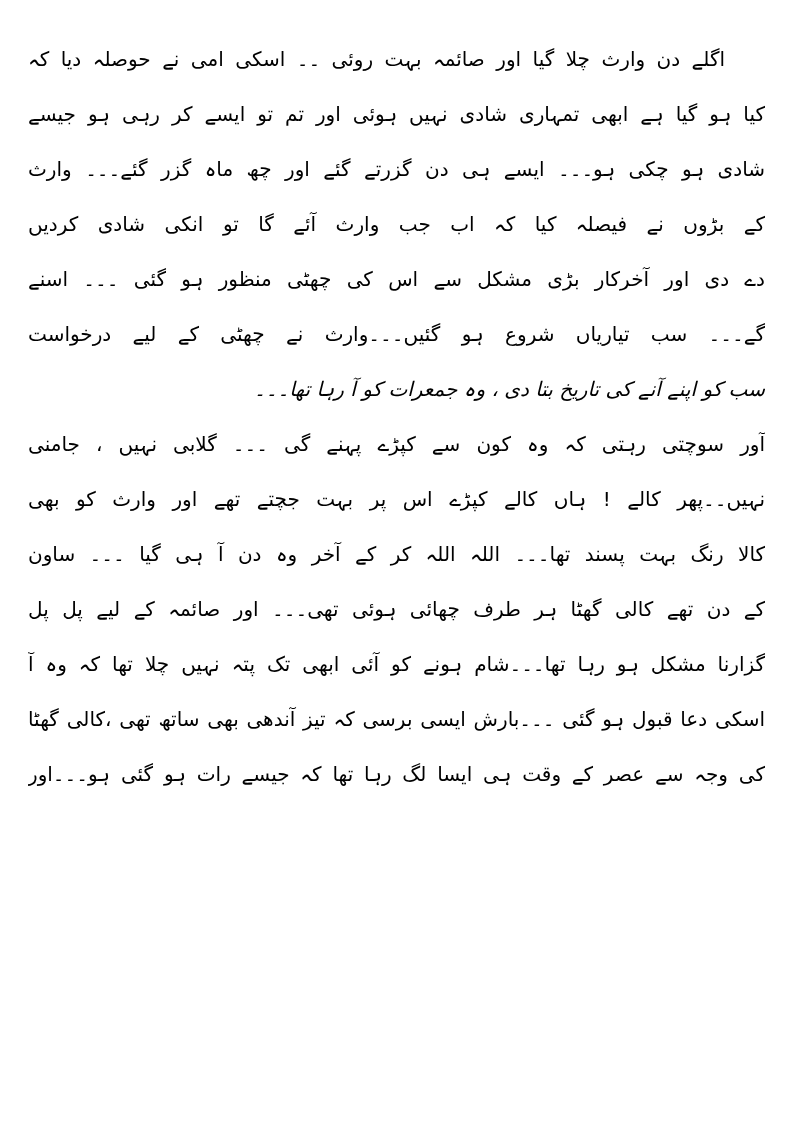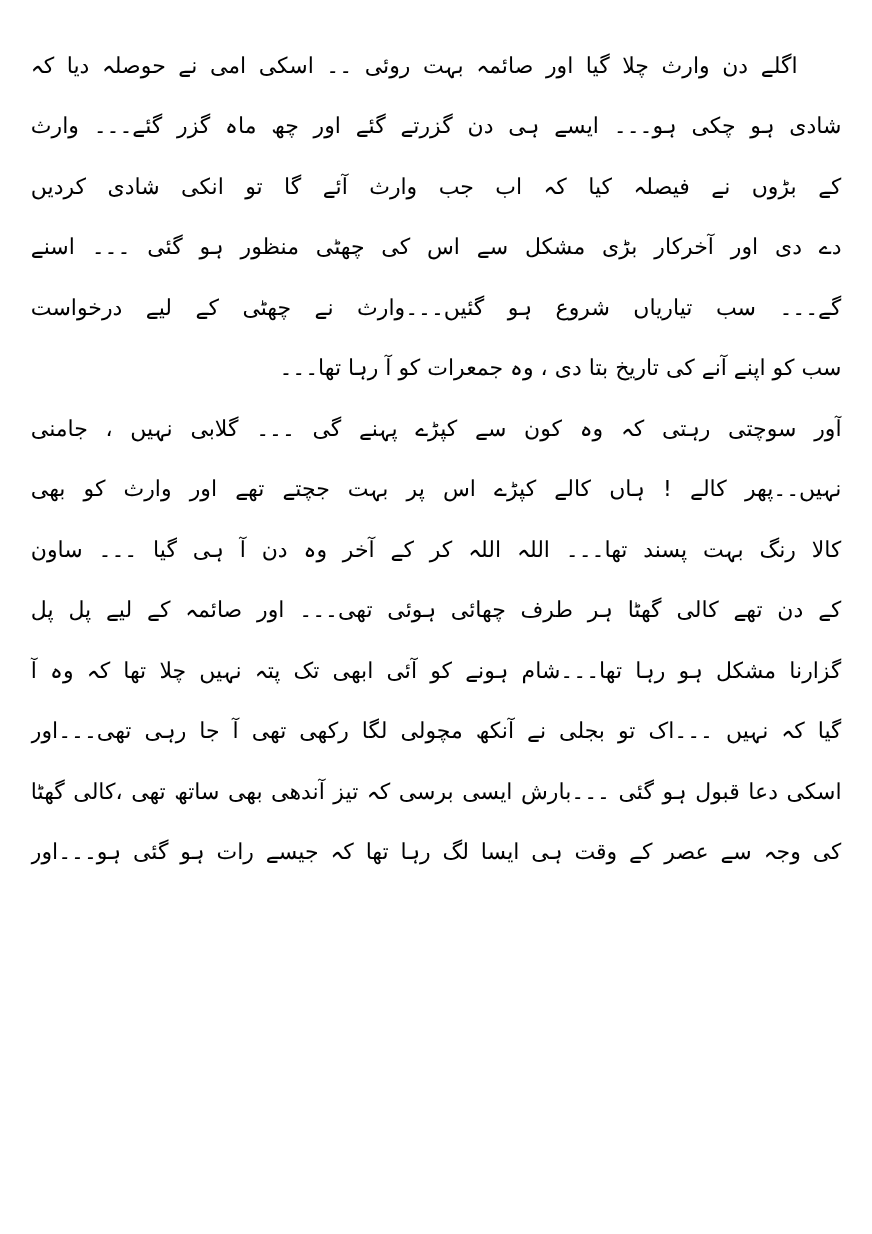--- a/index.html
+++ b/index.html
@@ -30,35 +30,36 @@
     text-align: justify;
     text-align-last: justify;
     overflow: hidden;
     white-space: normal;
   }
   .line.indent {
     padding-right: 40px;
   }
   .line.para-end {
     text-align-last: right;
+    font-style: italic;
   }
 </style>
 </head>
 <body>
 
 <div class="page">
   <div class="text-block">
     <div class="line indent">اگلے دن وارث چلا گیا اور صائمہ بہت روئی ۔۔ اسکی امی نے حوصلہ دیا کہ</div>
+    <div class="line">کیا ہو گیا ہے ابھی تمہاری شادی نہیں ہوئی اور تم تو ایسے کر رہی ہو جیسے</div>
     <div class="line">شادی ہو چکی ہو۔۔۔ ایسے ہی دن گزرتے گئے اور چھ ماہ گزر گئے۔۔۔ وارث</div>
     <div class="line">کے بڑوں نے فیصلہ کیا کہ اب جب وارث آئے گا تو انکی شادی کردیں</div>
     <div class="line">دے دی اور آخرکار بڑی مشکل سے اس کی چھٹی منظور ہو گئی ۔۔۔ اسنے</div>
     <div class="line">گے۔۔۔ سب تیاریاں شروع ہو گئیں۔۔۔وارث نے چھٹی کے لیے درخواست</div>
     <div class="line para-end">سب کو اپنے آنے کی تاریخ بتا دی ، وہ جمعرات کو آ رہا تھا۔۔۔</div>
     <div class="line">آور سوچتی رہتی کہ وہ کون سے کپڑے پہنے گی ۔۔۔ گلابی نہیں ، جامنی</div>
     <div class="line">نہیں۔۔پھر کالے ! ہاں کالے کپڑے اس پر بہت جچتے تھے اور وارث کو بھی</div>
     <div class="line">کالا رنگ بہت پسند تھا۔۔۔ اللہ اللہ کر کے آخر وہ دن آ ہی گیا ۔۔۔ ساون</div>
     <div class="line">کے دن تھے کالی گھٹا ہر طرف چھائی ہوئی تھی۔۔۔ اور صائمہ کے لیے پل پل</div>
     <div class="line">گزارنا مشکل ہو رہا تھا۔۔۔شام ہونے کو آئی ابھی تک پتہ نہیں چلا تھا کہ وہ آ</div>
-    <div class="line">گیا کہ نہیں ۔۔۔اک تو بجلی نے آنکھ مچولی لگا رکھی تھی آ جا رہی تھی۔۔۔اور</div>
     <div class="line">اسکی دعا قبول ہو گئی ۔۔۔بارش ایسی برسی کہ تیز آندھی بھی ساتھ تھی ،کالی گھٹا</div>
     <div class="line">کی وجہ سے عصر کے وقت ہی ایسا لگ رہا تھا کہ جیسے رات ہو گئی ہو۔۔۔اور</div>
   </div>
 </div>
 
 </body></html>

